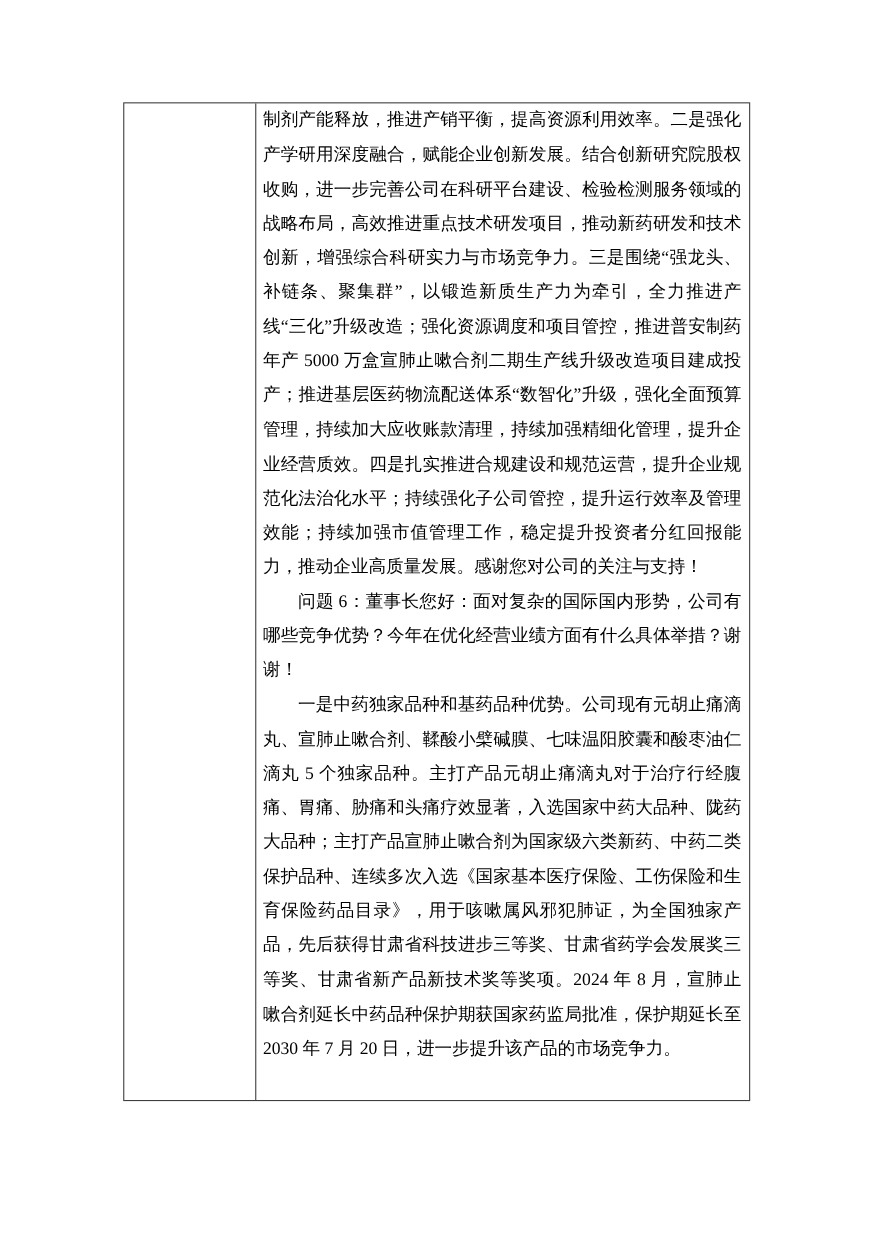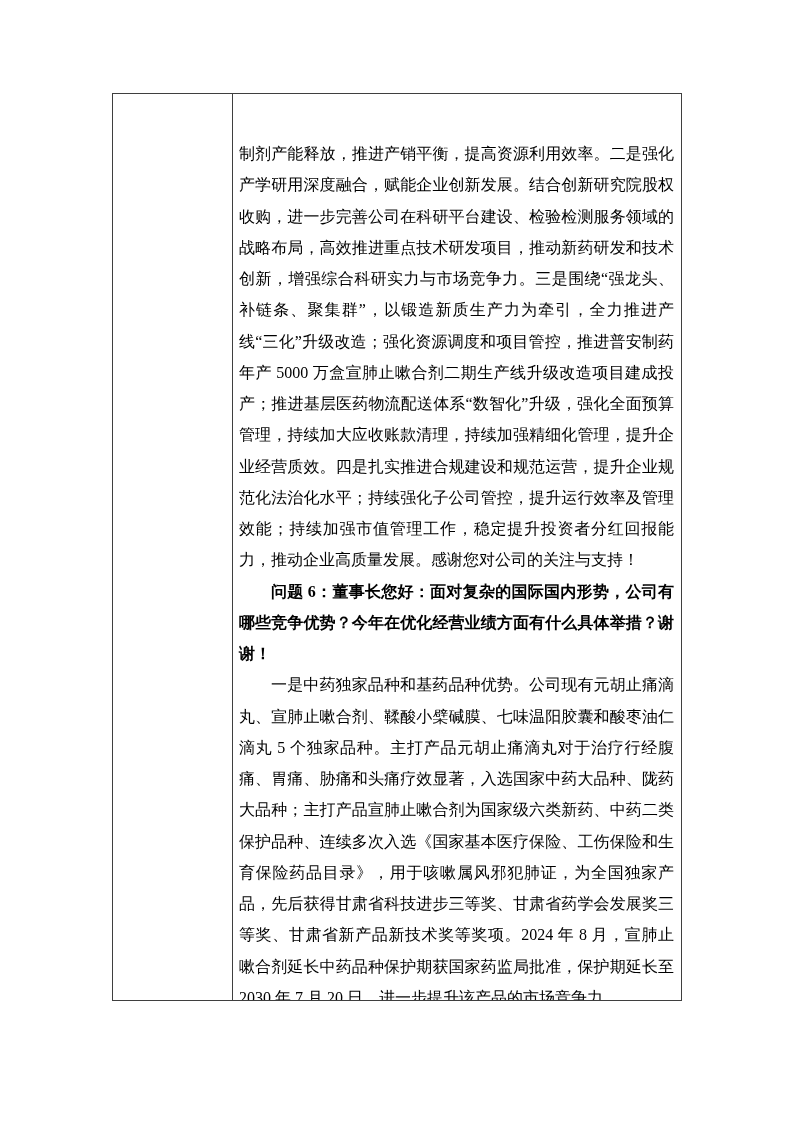--- a/index.html
+++ b/index.html
@@ -33,34 +33,33 @@
     border-right: 1.5px solid #3f3f3f;
     box-sizing: border-box;
     font-size: 16px;
     color: #000000;
   }
   .content-cell {
     flex: 1;
     box-sizing: border-box;
     padding: 0 7px 0 6px;
     overflow: hidden;
-    margin-top: 44px;
   }
   .para {
     margin: 0;
     font-size: 16px;
     line-height: 31.25px;
     color: #000000;
     text-align: justify;
     text-justify: inter-character;
     font-kerning: none;
     word-break: normal;
   }
   .para.indent { text-indent: 2em; }
-  .para.question { font-weight: bold; }
+  .para.question { font-weight: normal; }
 </style>
 </head>
 <body>
 
 <div class="page">
   <div class="qa-table">
     <div class="label-cell"></div>
     <div class="content-cell">
         <p class="para">制剂产能释放，推进产销平衡，提高资源利用效率。二是强化产学研用深度融合，赋能企业创新发展。结合创新研究院股权收购，进一步完善公司在科研平台建设、检验检测服务领域的战略布局，高效推进重点技术研发项目，推动新药研发和技术创新，增强综合科研实力与市场竞争力。三是围绕“强龙头、补链条、聚集群”，以锻造新质生产力为牵引，全力推进产线“三化”升级改造；强化资源调度和项目管控，推进普安制药年产 5000 万盒宣肺止嗽合剂二期生产线升级改造项目建成投产；推进基层医药物流配送体系“数智化”升级，强化全面预算管理，持续加大应收账款清理，持续加强精细化管理，提升企业经营质效。四是扎实推进合规建设和规范运营，提升企业规范化法治化水平；持续强化子公司管控，提升运行效率及管理效能；持续加强市值管理工作，稳定提升投资者分红回报能力，推动企业高质量发展。感谢您对公司的关注与支持！</p>
         <p class="para indent question">问题 6：董事长您好：面对复杂的国际国内形势，公司有哪些竞争优势？今年在优化经营业绩方面有什么具体举措？谢谢！</p>

